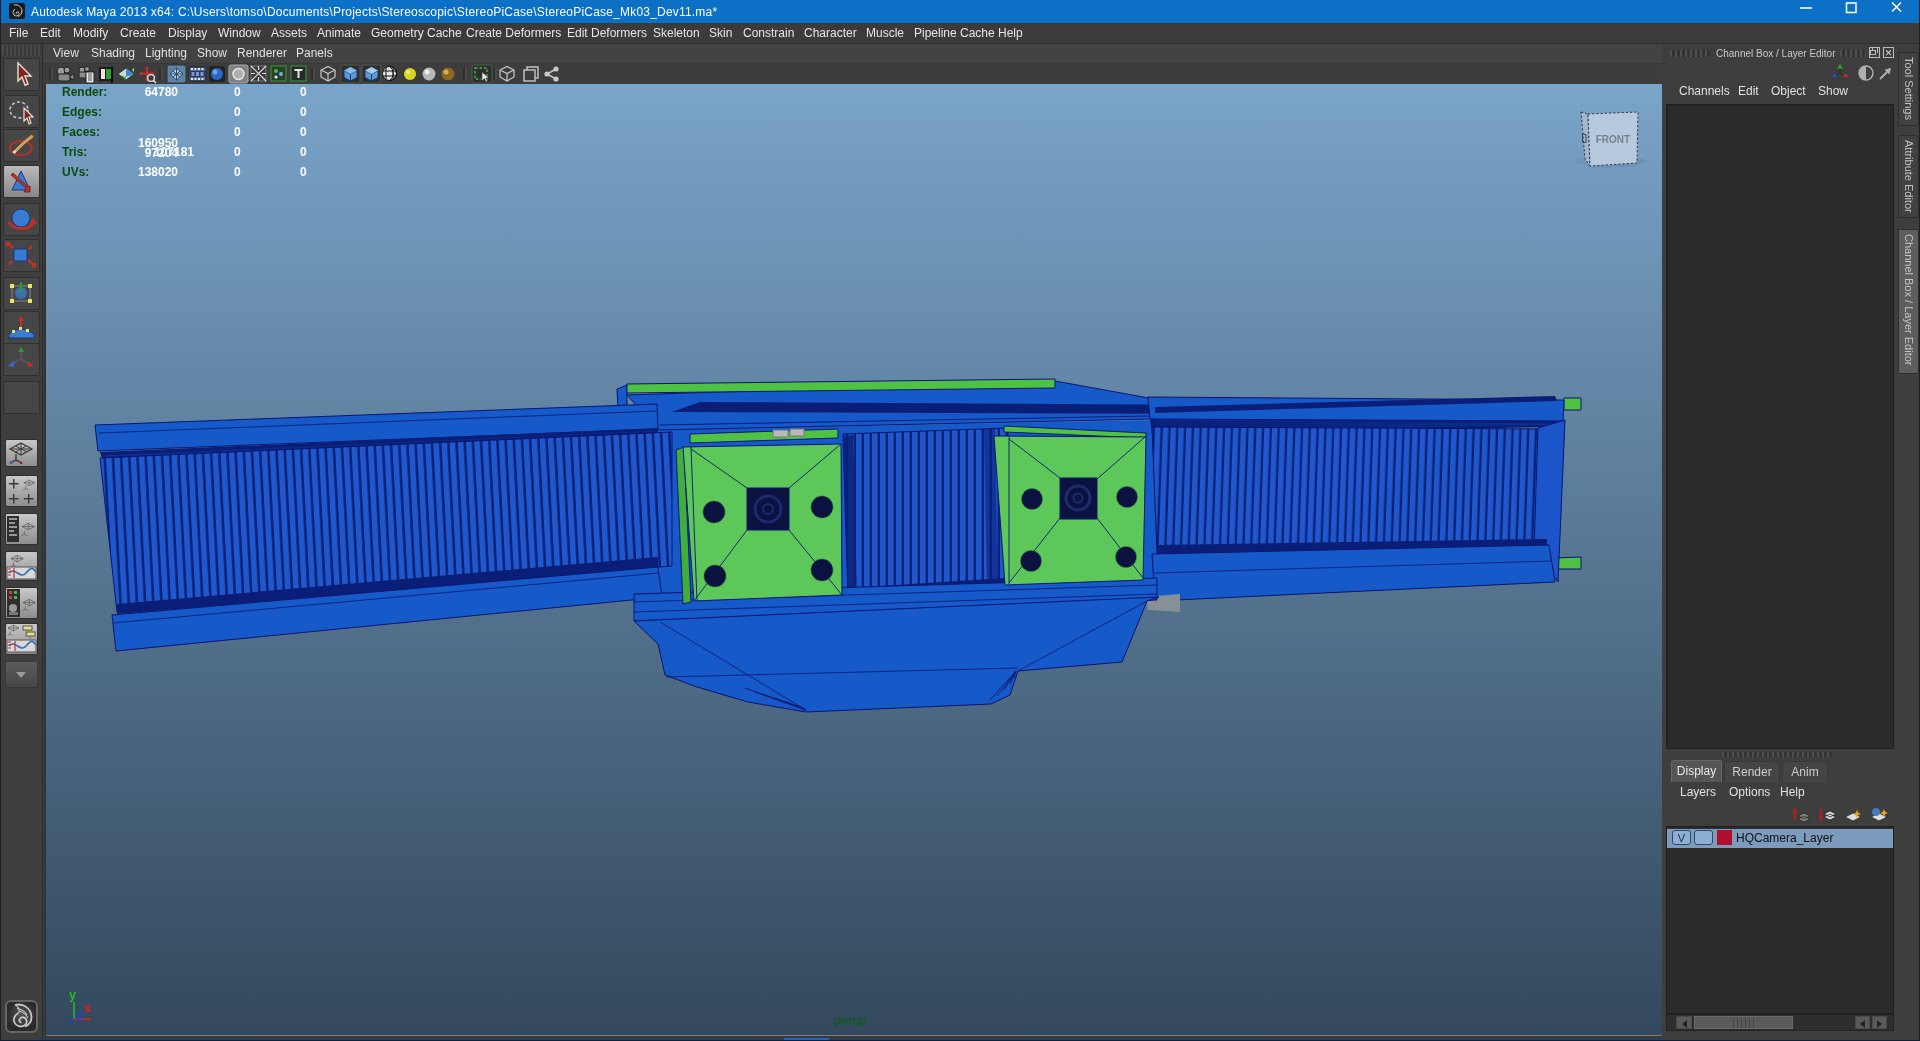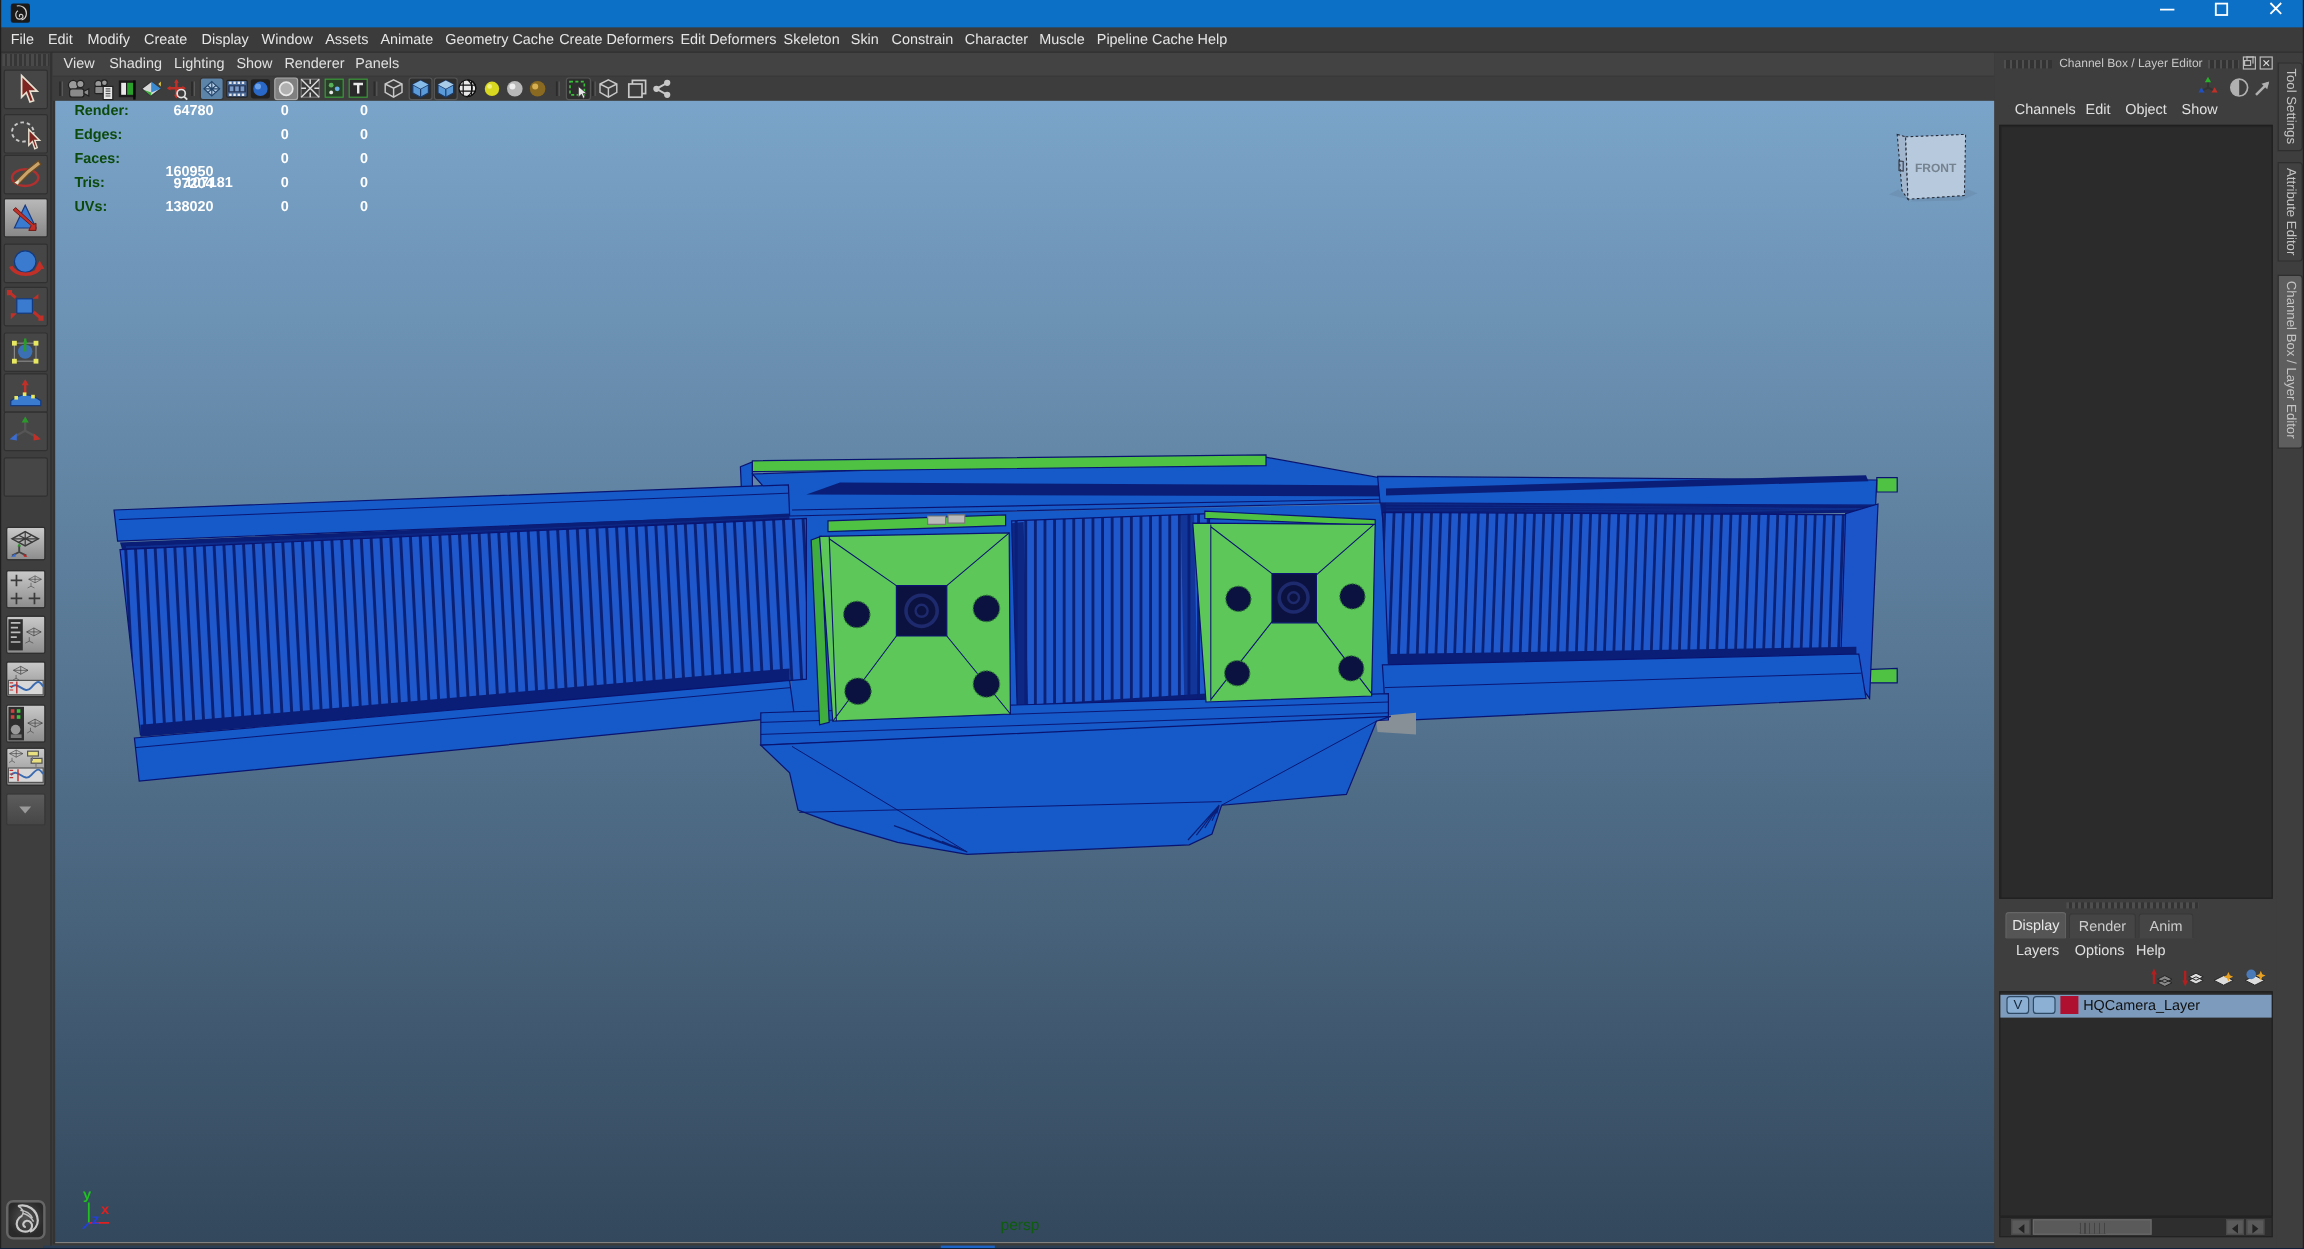--- a/index.html
+++ b/index.html
@@ -40,20 +40,21 @@
   border-radius:0 3px 3px 0; color:#c4c4c4; font-size:11px; }
 .vtab div { transform:rotate(90deg); transform-origin:0 0; white-space:nowrap; position:absolute; left:16px; top:4px;}
 
 </style>
 </head>
 <body>
 <div id="titlebar">
   <div class="ticon"><svg width="16" height="16">
         <path d="M5 2 C 9 1, 13 4, 13 8 C 13 11, 11 13, 9 13.5 M6 6 C 4 7, 3.5 10, 5 12 C 6.5 13.5, 9 13, 10 11.5 C 10.5 10, 9.5 8.5, 8 9 C 7 9.3, 7 10.5, 7.5 11" fill="none" stroke="#d0d0d0" stroke-width="1"></path>
       </svg></div>
+  <div class="ttext">Autodesk Maya 2013 x64: C:\Users\tomso\Documents\Projects\Stereoscopic\StereoPiCase\StereoPiCase_Mk03_Dev11.ma*</div>
   <svg style="position:absolute;left:1790px;top:0;" width="120" height="23">
     <path d="M10 8 H22" stroke="#fff" stroke-width="1.6"></path>
     <rect x="56.5" y="3" width="9.5" height="9.5" fill="none" stroke="#fff" stroke-width="1.5"></rect>
     <path d="M102 2.5 L111 11.5 M111 2.5 L102 11.5" stroke="#fff" stroke-width="1.5"></path>
   </svg>
 </div>
 <div id="menubar">
   <span style="left:9px;">File</span>
   <span style="left:40px;">Edit</span>
   <span style="left:73px;">Modify</span>

